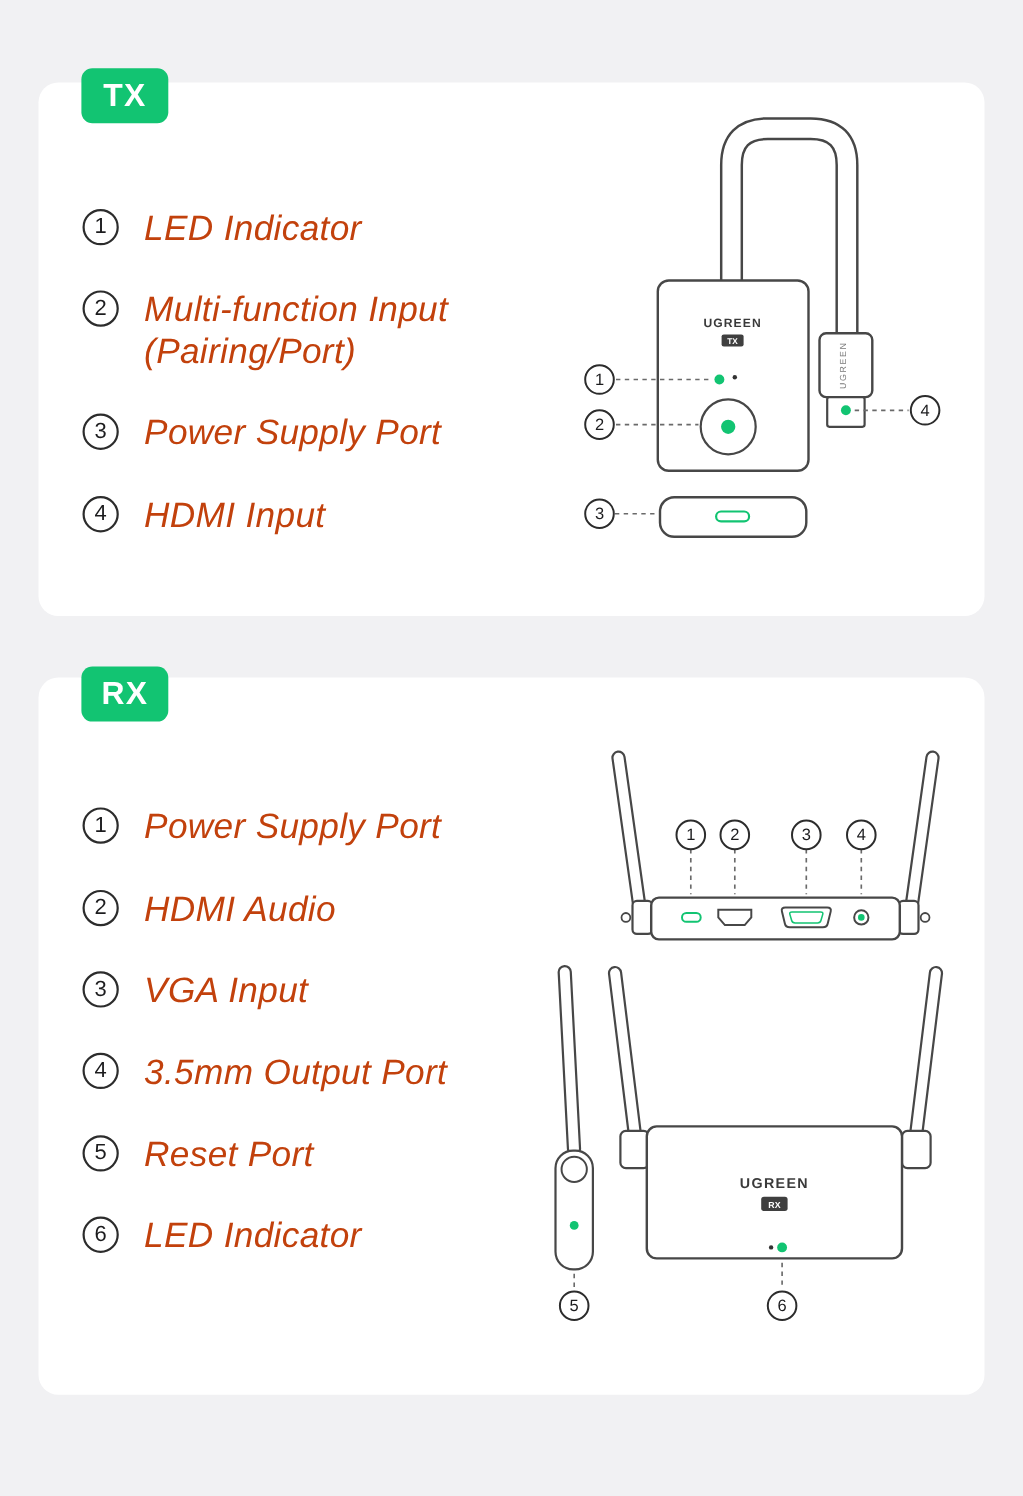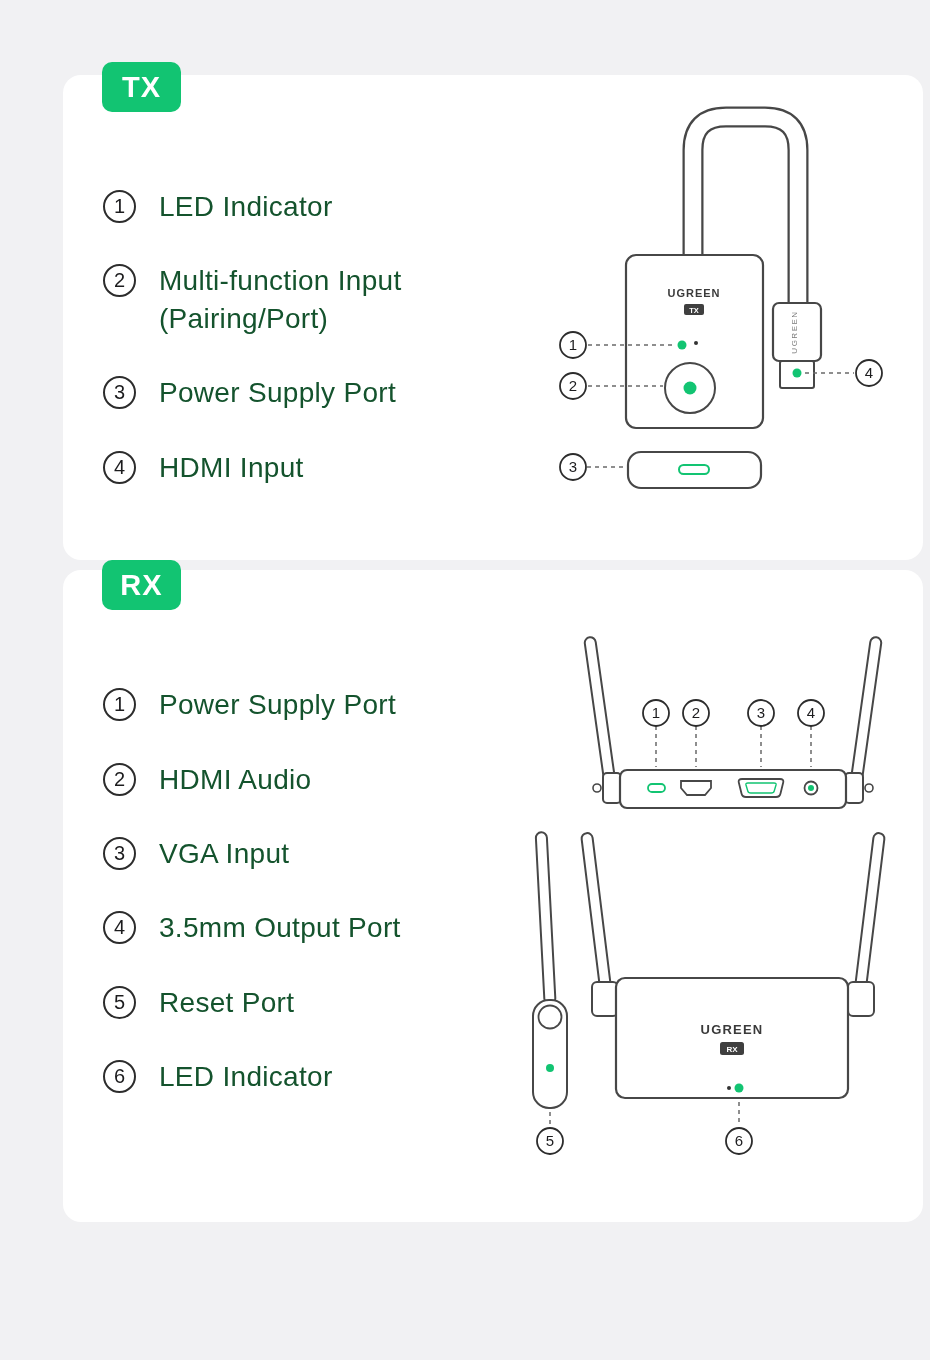--- a/index.html
+++ b/index.html
@@ -3,40 +3,40 @@
 <meta charset="utf-8">
 <style>
   html,body { margin:0; padding:0; }
   .page {
     position:relative; width:930px; height:1360px;
     background:#f1f1f3; overflow:hidden;
     font-family:"Liberation Sans", sans-serif;
   }
   .card {
     position:absolute; left:35px; width:860px;
-    background:#ffffff; border-radius:18px;margin-left:28px;
+    background:#ffffff; border-radius:18px;
   }
   .card.tx { top:75px; height:485px; }
-  .card.rx { top:570px; height:652px; }
+  .card.rx { top:616px; height:652px; }
   .badge {
     position:absolute; left:39px; width:79px; height:50px;
     background:#12C472; border-radius:10px; color:#fff;
     font-size:29px; font-weight:700; letter-spacing:1px;
     display:flex; align-items:center; justify-content:center;
   }
   .card.tx .badge { top:-13px; }
   .card.rx .badge { top:-10px; }
   .legend-item { position:absolute; left:40px; display:flex; align-items:flex-start; }
   .ncircle {
     box-sizing:border-box; flex:none;
     width:33px; height:33px; border:2px solid #2c2c2c; border-radius:50%;
     display:flex; align-items:center; justify-content:center;
     font-size:20px; color:#1c1c1e; margin-right:23px; margin-top:2px;
   }
-  .ltext, .lstack { font-size:28px; line-height:38px; color:#14532d; font-weight:500; letter-spacing:.3px; }
+  .ltext, .lstack { font-size:32px; line-height:38px; color:#c2410c; font-weight:500; letter-spacing:.3px;font-style:italic; }
   .lstack { display:flex; flex-direction:column; }
   
   .t1{top:113px}.t2{top:187px}.t3{top:299px}.t4{top:374px}
   
   .r1{top:116px}.r2{top:191px}.r3{top:265px}.r4{top:339px}.r5{top:414px}.r6{top:488px}
   .art { position:absolute; }
   .tx-art { right:0; top:0; }
   .rx-art { left:445px; top:40px; }
   svg text { font-family:"Liberation Sans", sans-serif; }
   .dash { stroke:#6a6a6a; stroke-width:1.5; stroke-dasharray:4 4; fill:none; }

